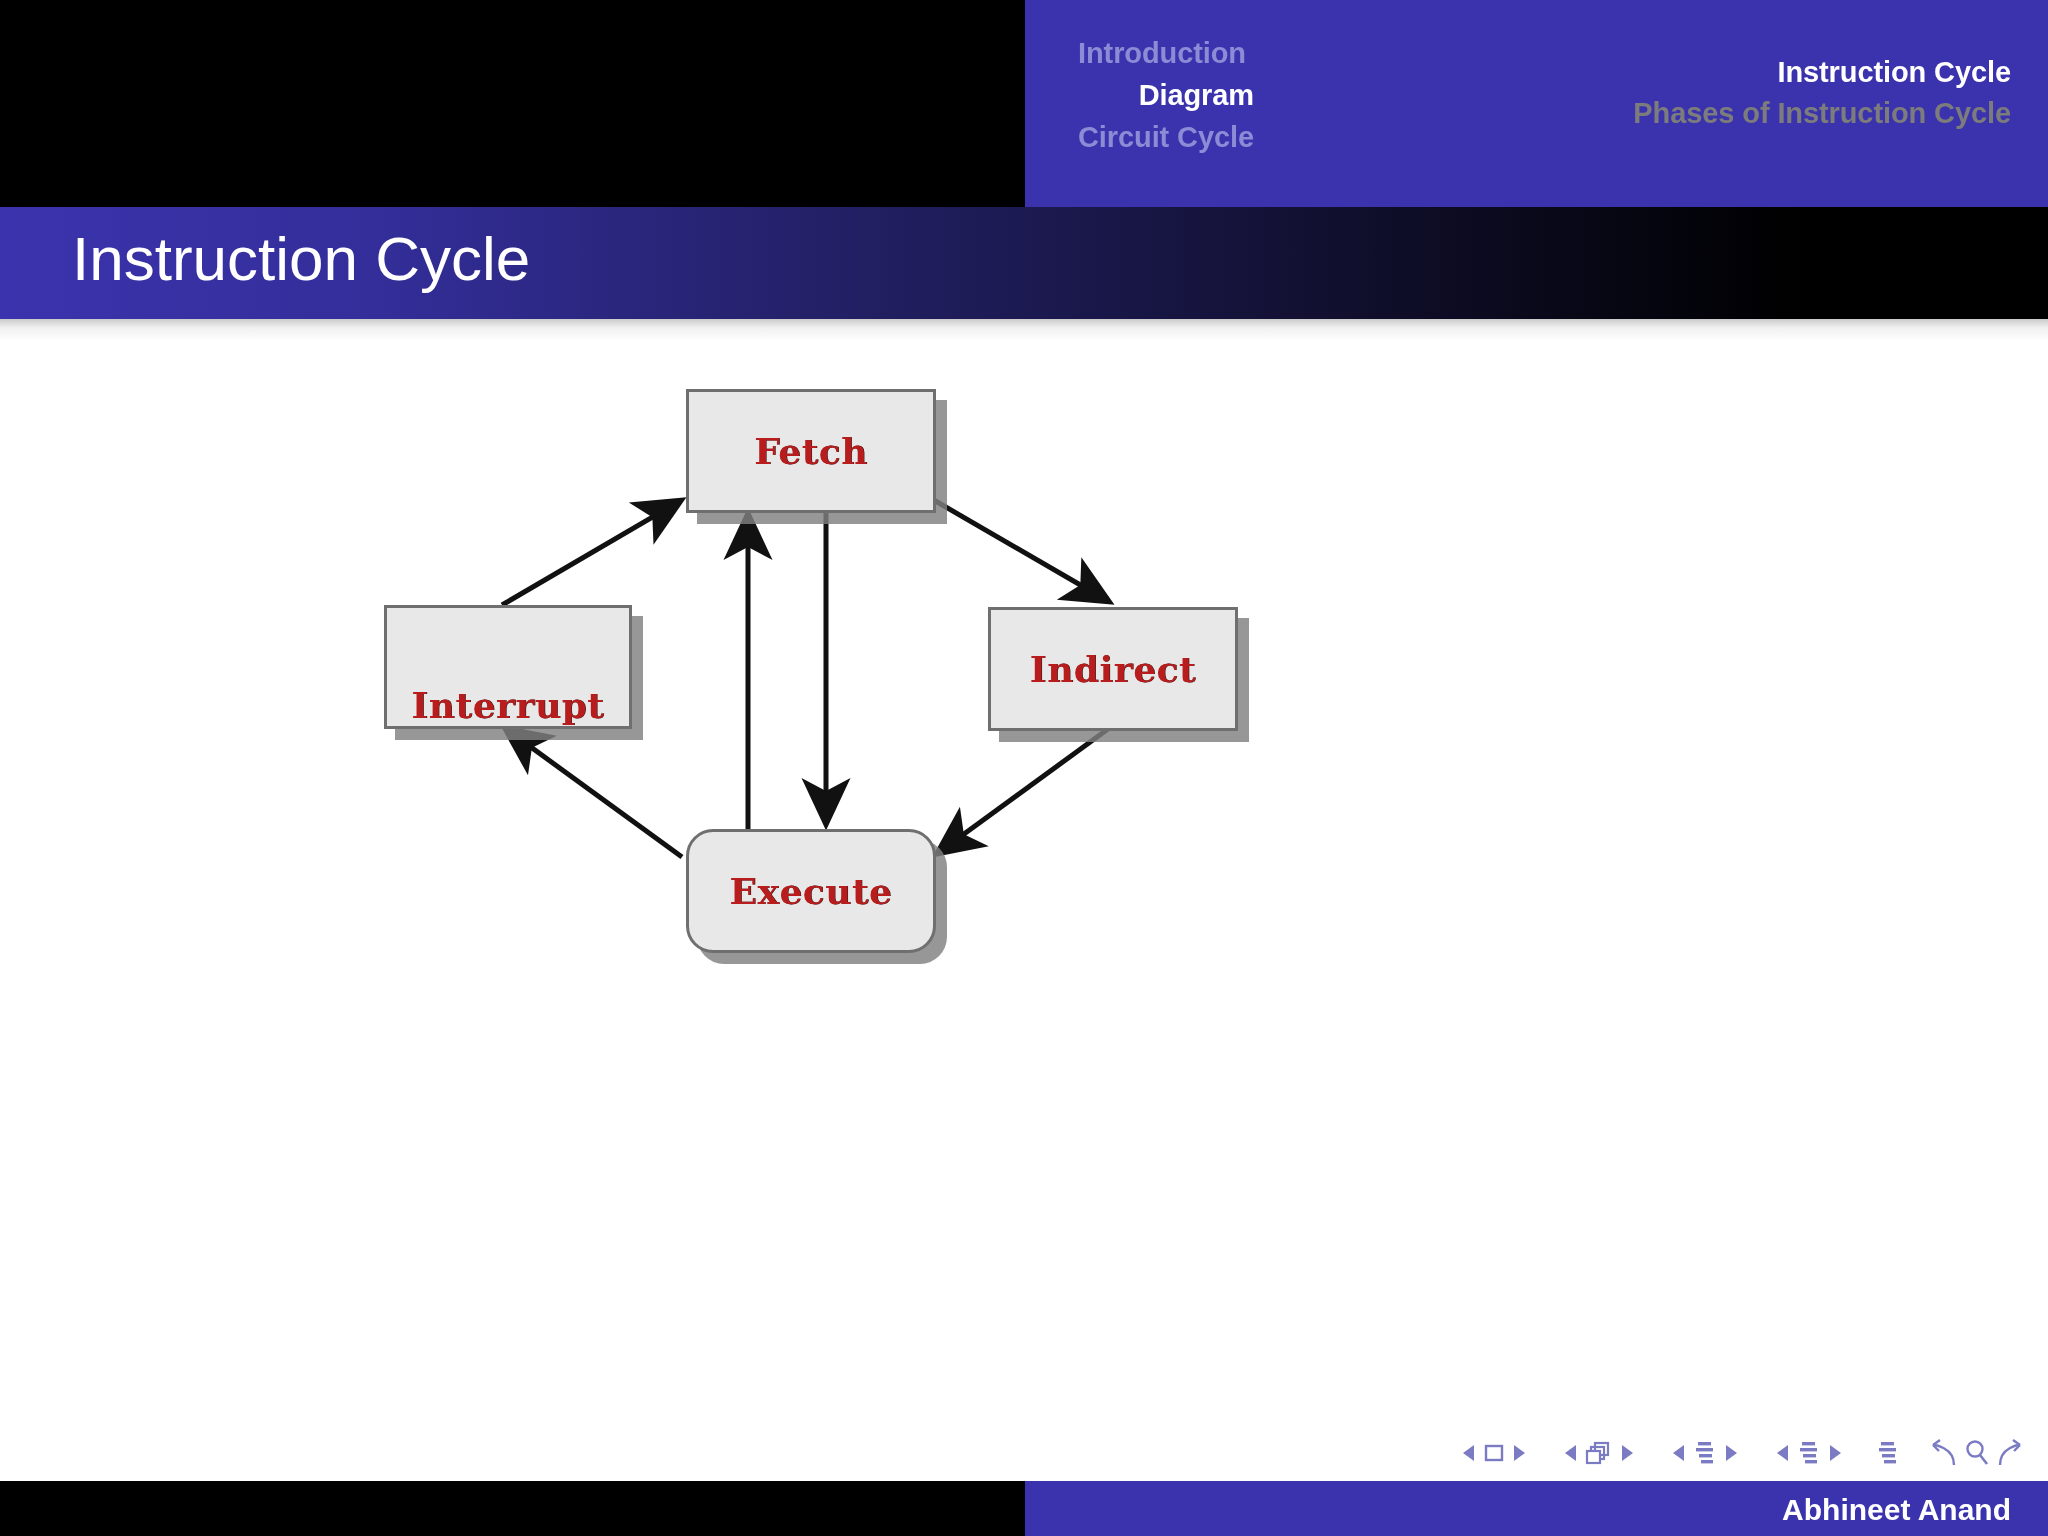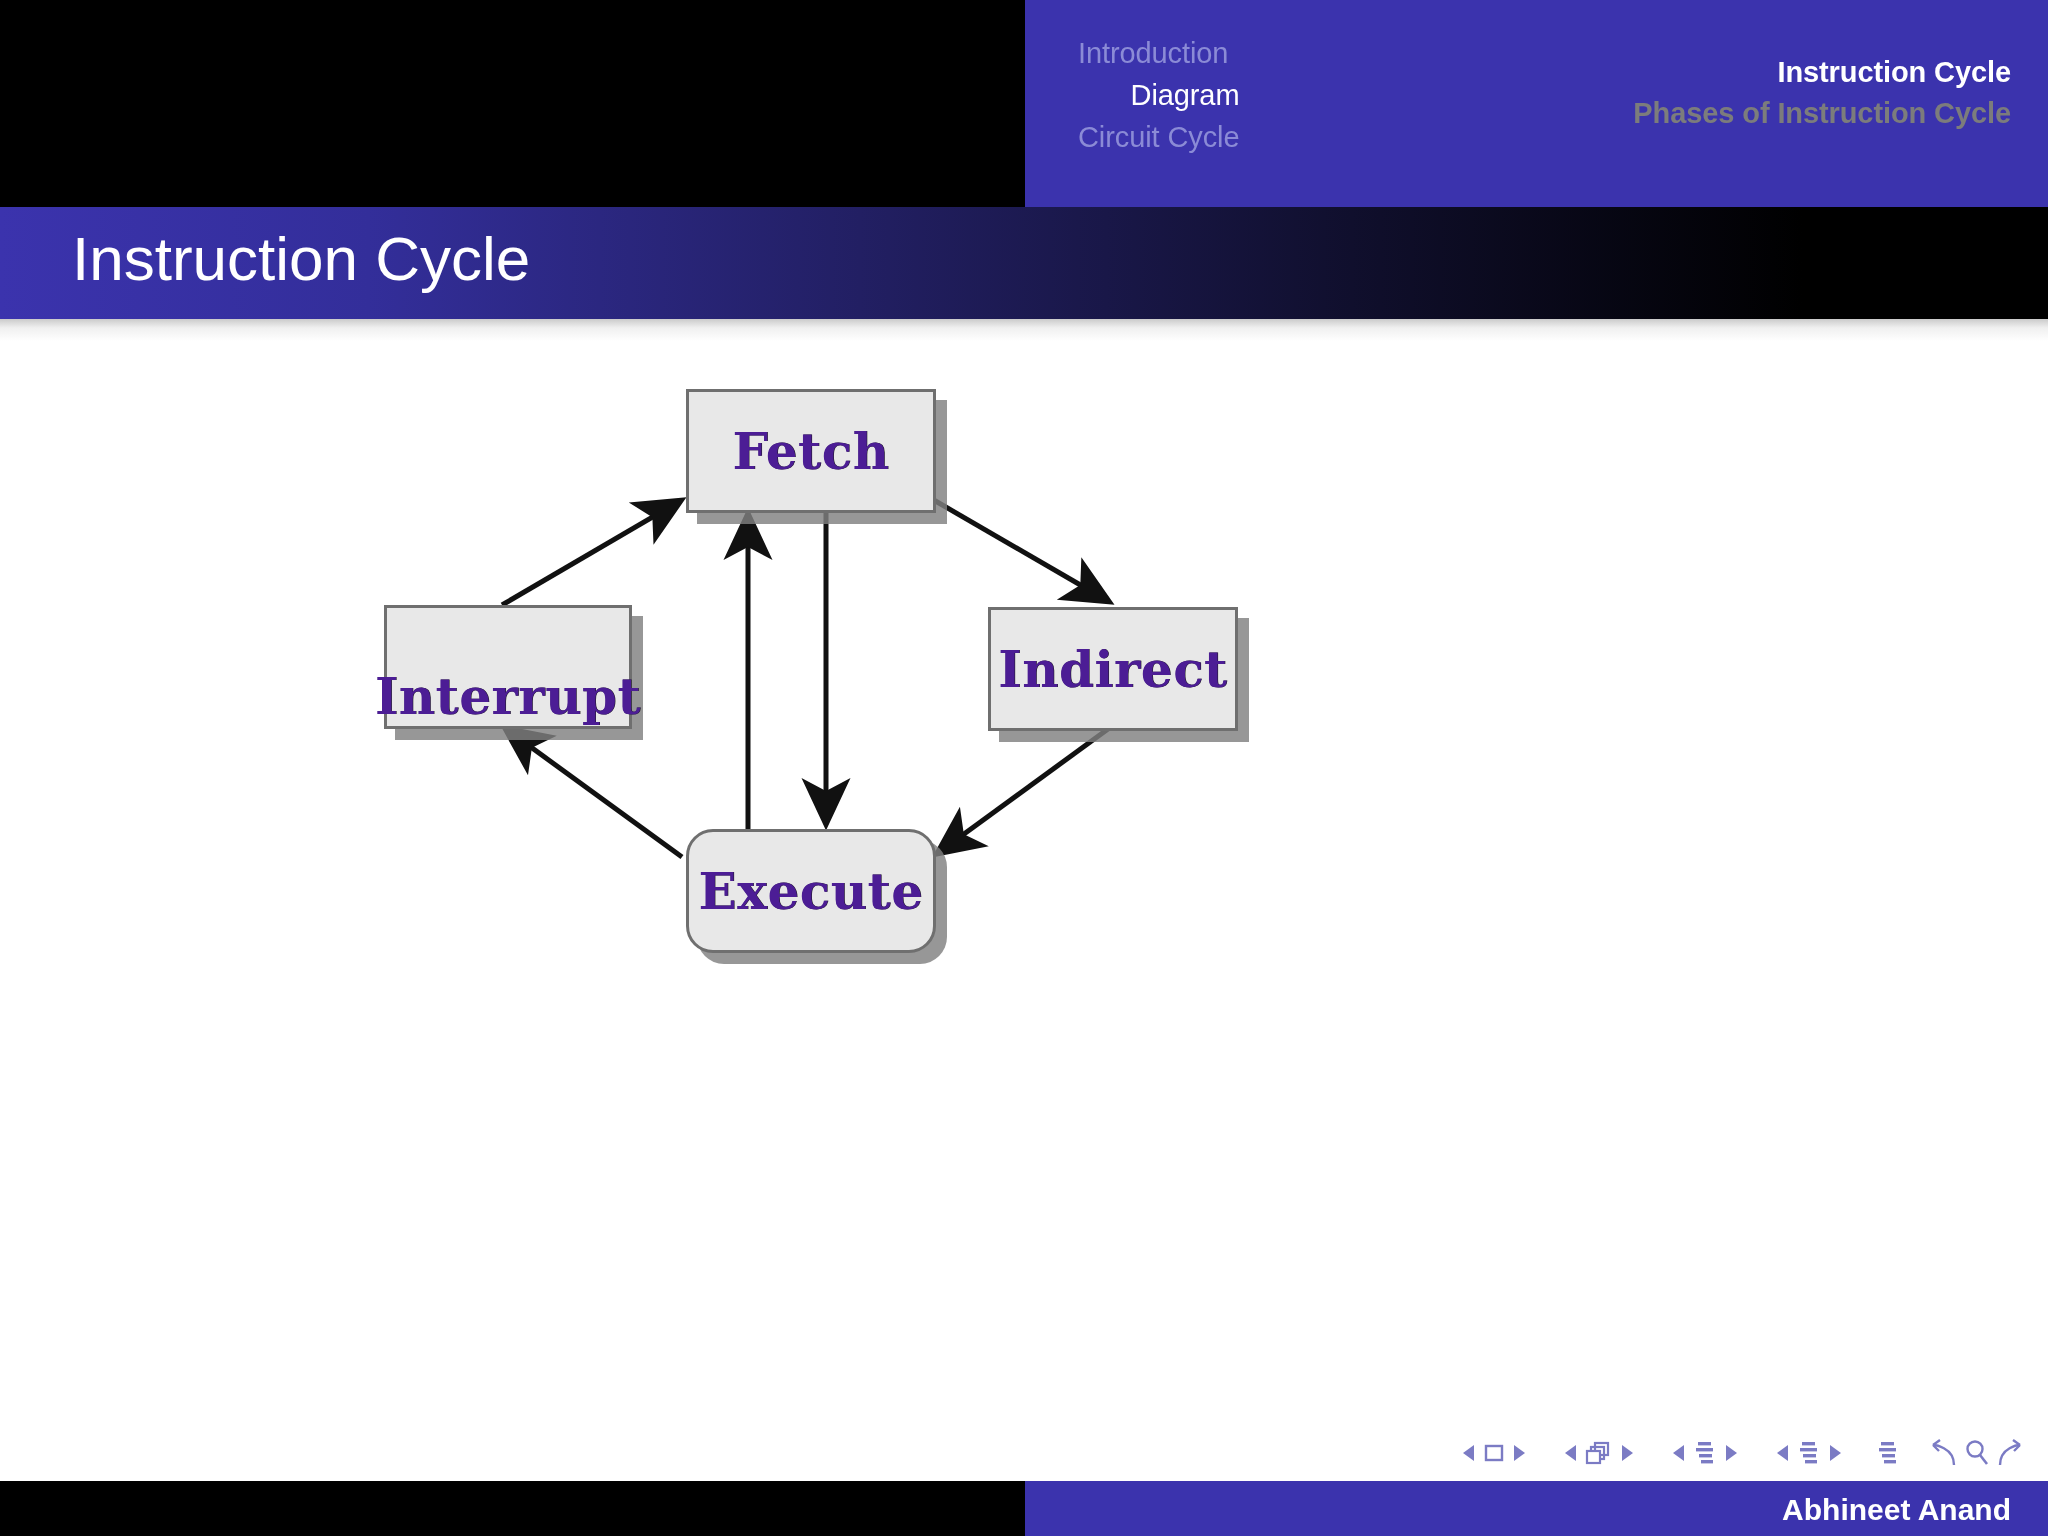--- a/index.html
+++ b/index.html
@@ -58,21 +58,21 @@
   
   #subsection-list {
     position: absolute;
     left: 1078px;
     top: 33px;
     text-align: left;
     line-height: 1.44;
   }
   .subsection-item {
     font-size: 29px;
-    font-weight: normal;
+    font-weight: bold;
     letter-spacing: -0.1px;
     white-space: nowrap;
   }
   .subsection-item.active { color: #ffffff; text-align: right; }
   .subsection-item.dim    { color: #8b8bd6; }
 
   
   #title-band {
     position: absolute;
     left: 0; top: 207px;
@@ -120,22 +120,22 @@
     background: #e8e8e8;
     border: 3px solid #6f6f6f;
     box-shadow: 11px 11px 0 0 rgba(128,128,128,0.82);
     display: flex;
     align-items: center;
     justify-content: center;
   }
   .node-label {
     font-family: "DejaVu Serif", serif;
     font-weight: bold;
-    font-size: 50px;
-    color: #4c1d95;
+    font-size: 36px;
+    color: #b91c1c;
     letter-spacing: 0.5px;
     text-shadow: 0.5px 0 0 #1a1a1a;
   }
 
   #node-fetch     { left: 246px; top:  38px; width: 244px; height: 118px; }
   #node-indirect  { left: 548px; top: 256px; width: 244px; height: 118px; }
   #node-interrupt { left: -56px; top: 254px; width: 242px; height: 118px; align-items: flex-end; }
   #node-execute   { left: 246px; top: 478px; width: 244px; height: 118px; border-radius: 27px; }
 
   

